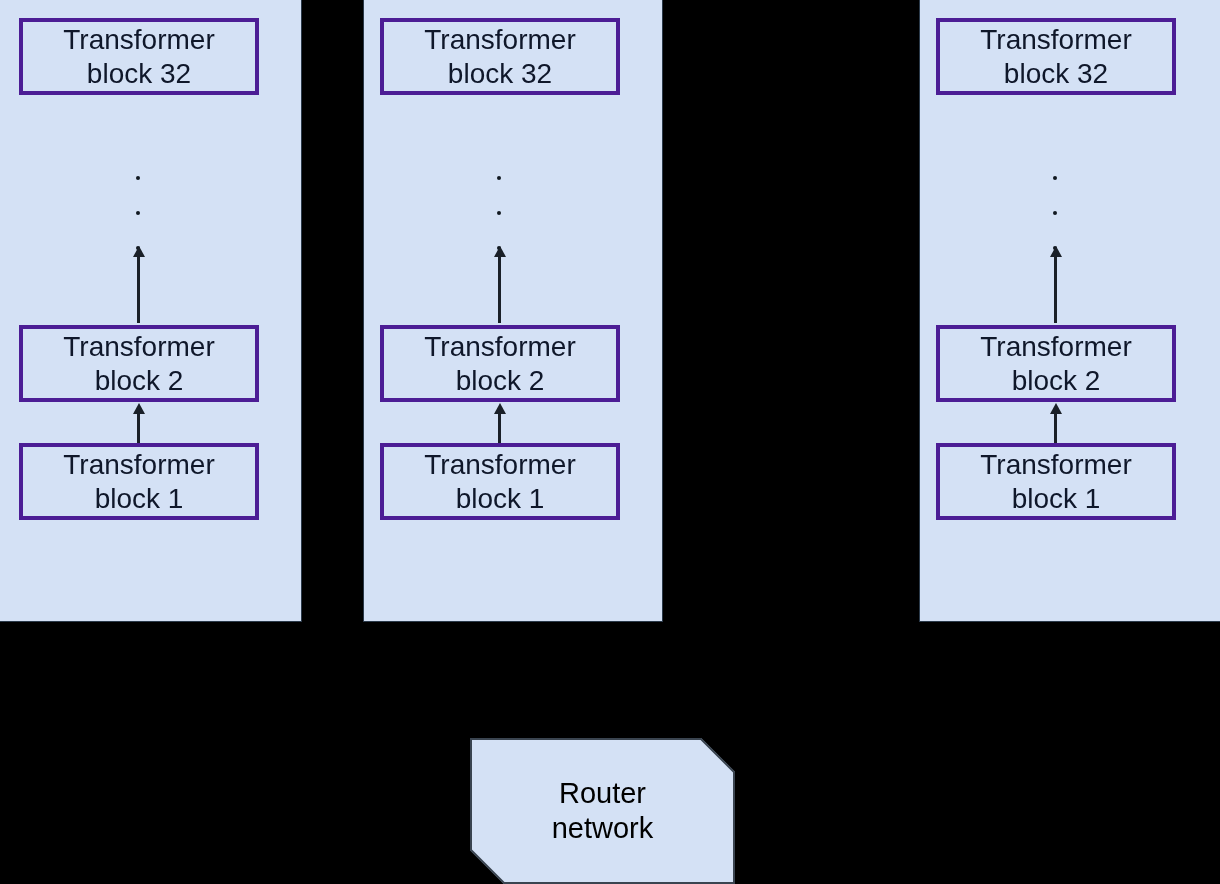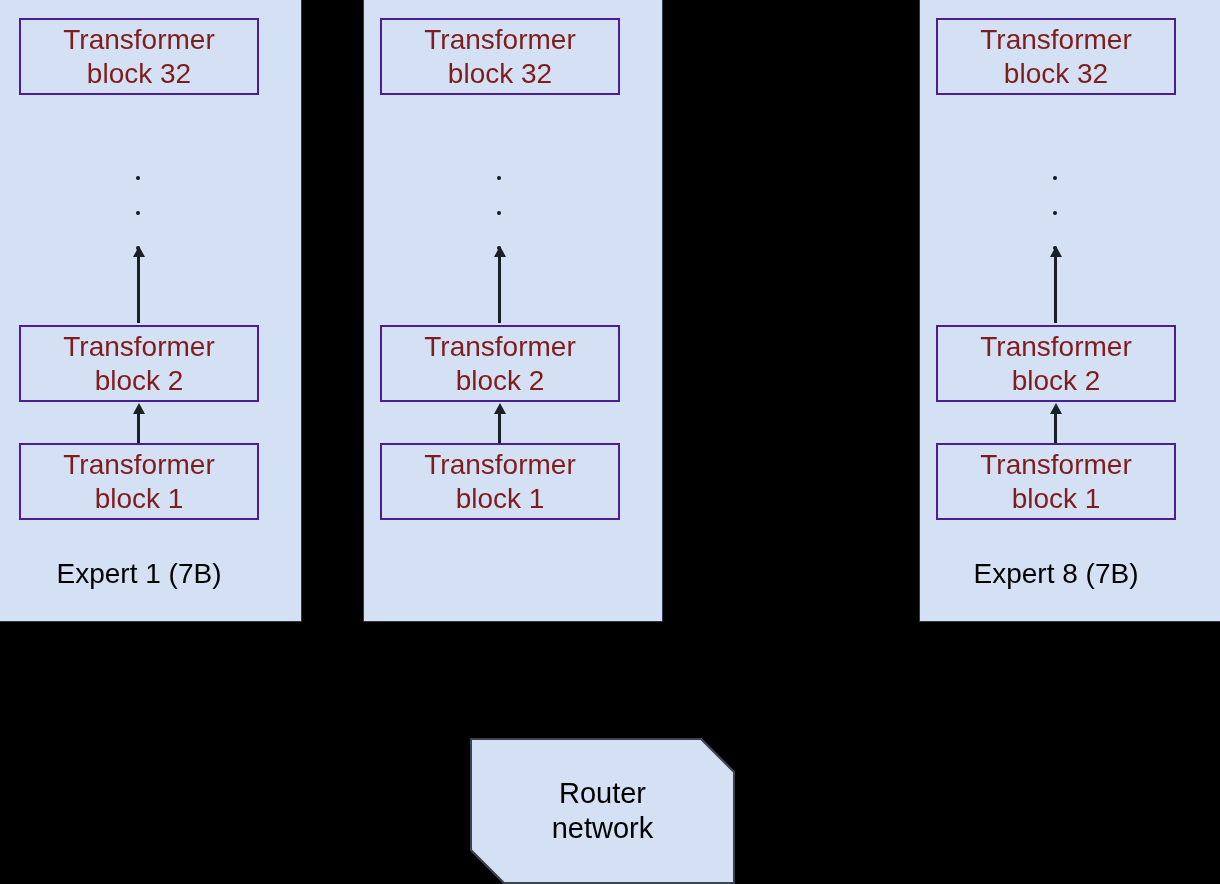--- a/index.html
+++ b/index.html
@@ -24,28 +24,28 @@
     height: 624px;
     background: #d4e1f5;
     border: 1px solid #2b3a4a;
     box-sizing: border-box;
   }
 
   
   .block-box {
     position: absolute;
     background: #d4e1f5;
-    border: 2px solid #4c1d95;
+    border: 4px solid #4c1d95;
     box-sizing: border-box;
     display: flex;
     flex-direction: column;
     align-items: center;
     justify-content: center;
     line-height: 1.18;
-    color: #7f1d1d;
+    color: #0f172a;
     font-size: 28px;
     text-align: center;
     white-space: nowrap;
   }
   .block-box .ln { display: block; }
 
   
   .expert-caption {
     position: absolute;
     color: #000000;
@@ -135,21 +135,20 @@
     <span class="ln">block 2</span>
   </div>
 
   <div class="arrow" style="left:137px; top:412px; height:31px;"></div>
 
   <div class="block-box" style="left:19px; top:443px; width:240px; height:77px;">
     <span class="ln">Transformer</span>
     <span class="ln">block 1</span>
   </div>
 
-  <div class="expert-caption" style="left:19px; top:558px; width:240px;">Expert 1 (7B)</div>
 
   <div class="expert-column" style="left:363px; width:300px;"></div>
 
   <div class="block-box" style="left:380px; top:18px; width:240px; height:77px;">
     <span class="ln">Transformer</span>
     <span class="ln">block 32</span>
   </div>
 
   <div class="ellipsis" style="left:497px; top:176px;">
     <div class="dot"></div>
@@ -192,21 +191,20 @@
     <span class="ln">block 2</span>
   </div>
 
   <div class="arrow" style="left:1054px; top:412px; height:31px;"></div>
 
   <div class="block-box" style="left:936px; top:443px; width:240px; height:77px;">
     <span class="ln">Transformer</span>
     <span class="ln">block 1</span>
   </div>
 
-  <div class="expert-caption" style="left:936px; top:558px; width:240px;">Expert 8 (7B)</div>
 
   <div class="router" style="left:470px; top:738px; width:265px; height:146px;">
     <span class="ln">Router</span>
     <span class="ln">network</span>
   </div>
   <div class="router-border" style="left:470px; top:738px; width:265px; height:146px;">
     <svg width="265" height="146" viewBox="0 0 265 146">
       <path d="M1,1 L231,1 L264,34 L264,145 L34,145 L1,112 Z" fill="none" stroke="#3a4450" stroke-width="2"></path>
     </svg>
   </div>

